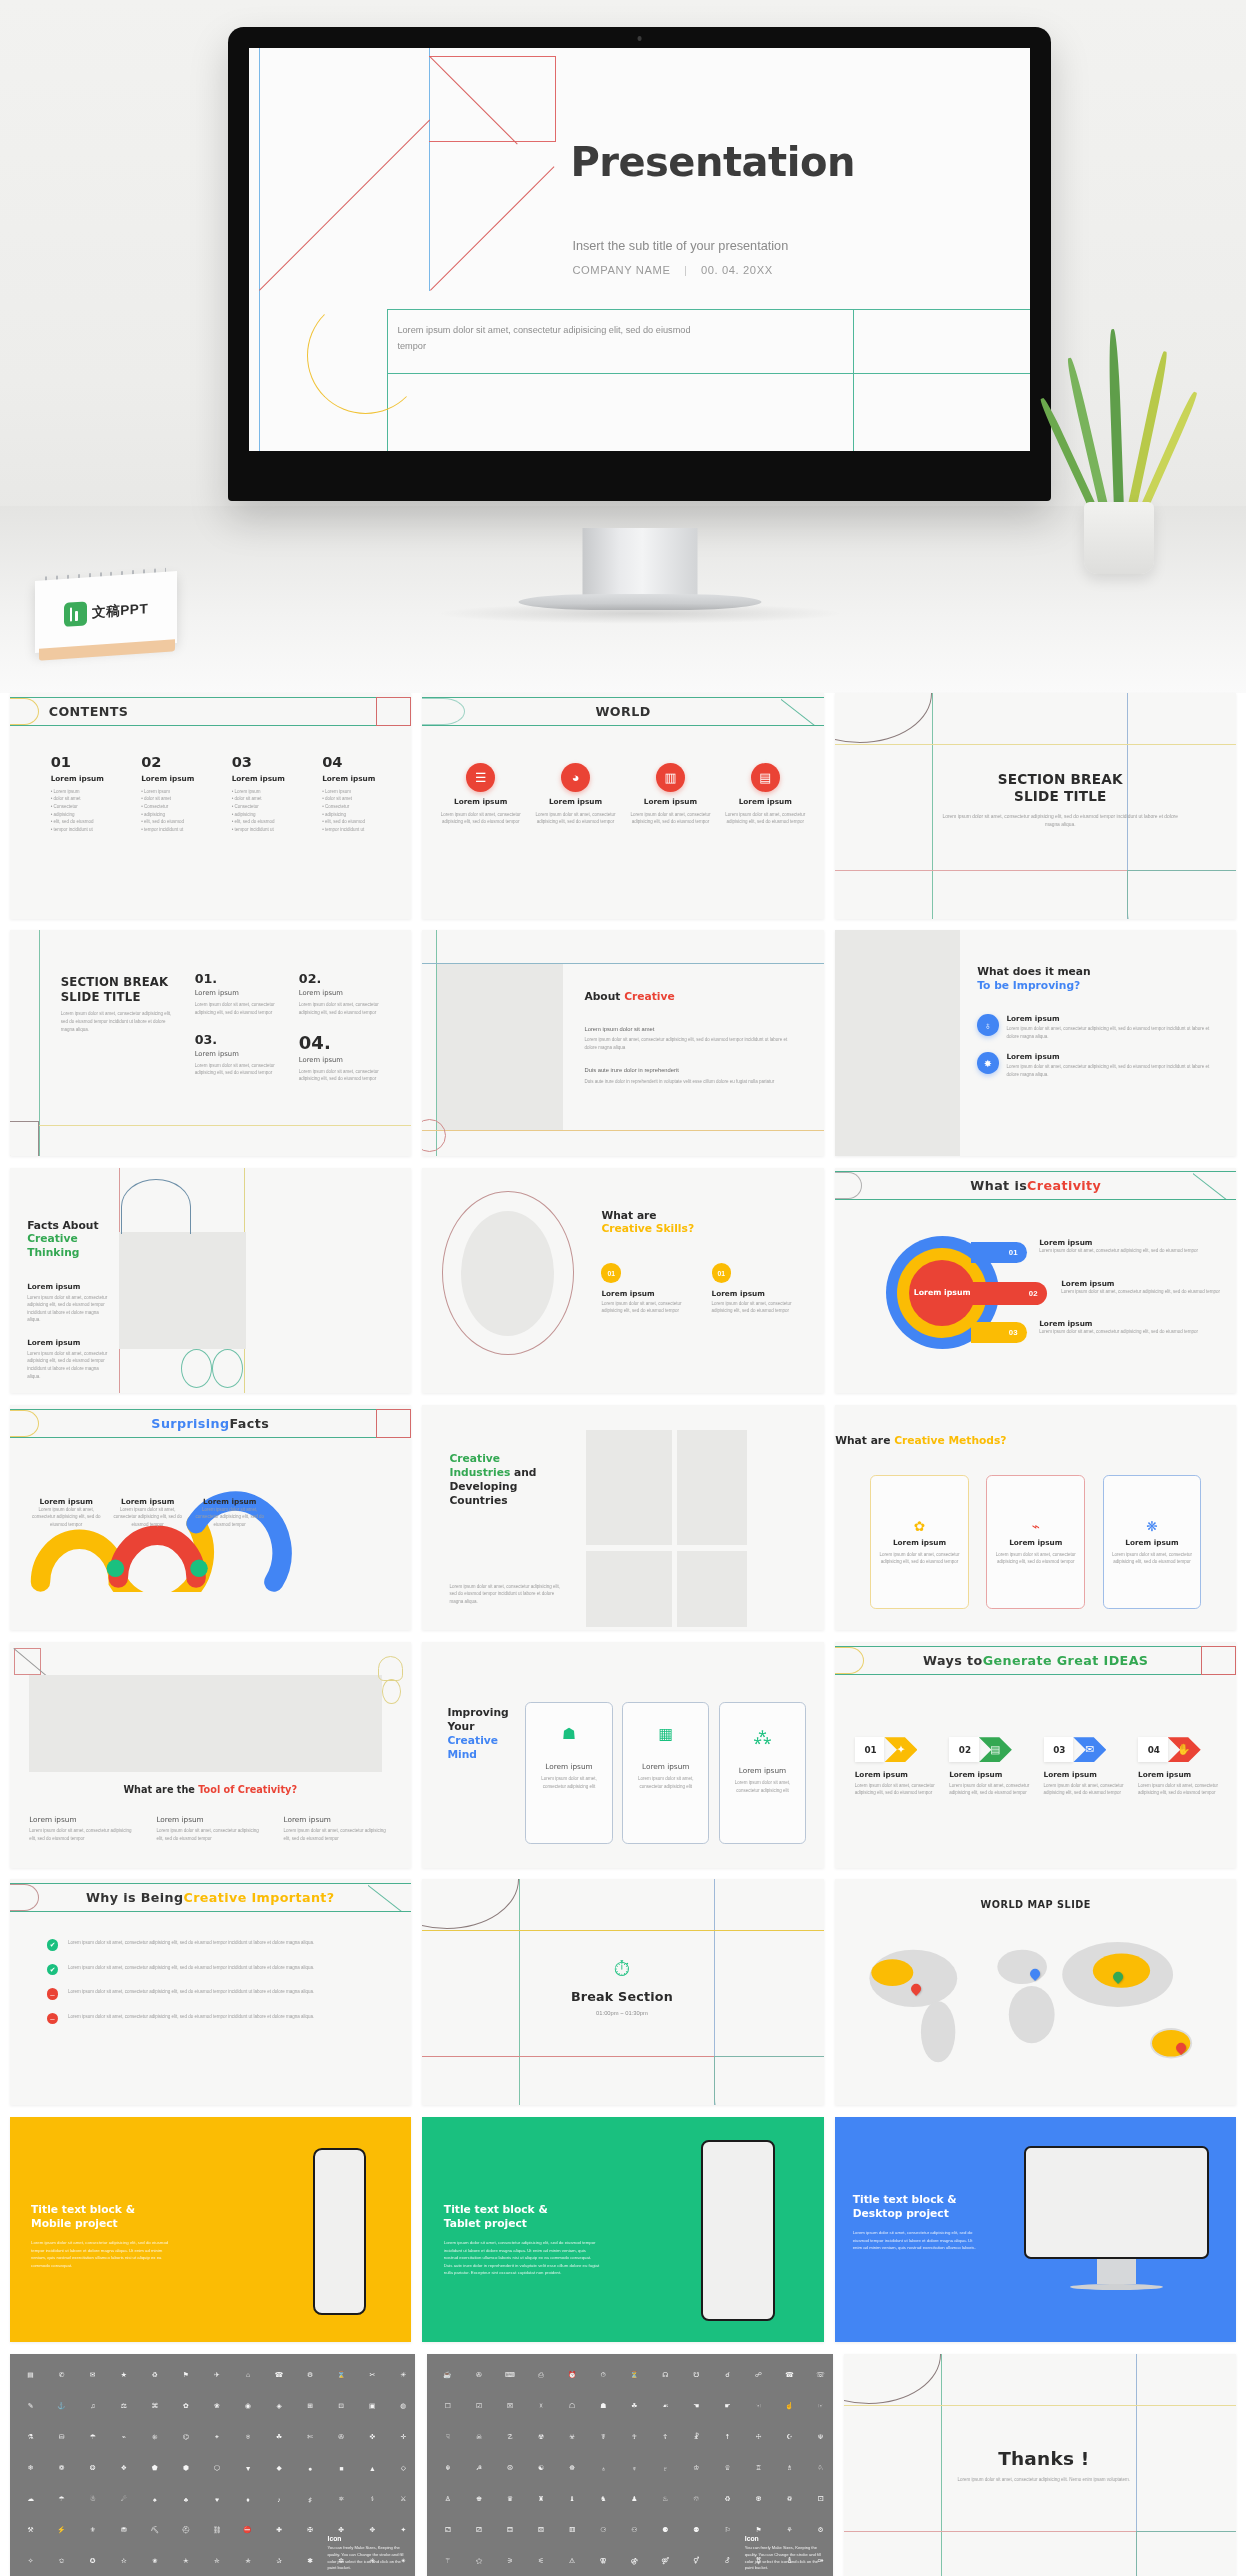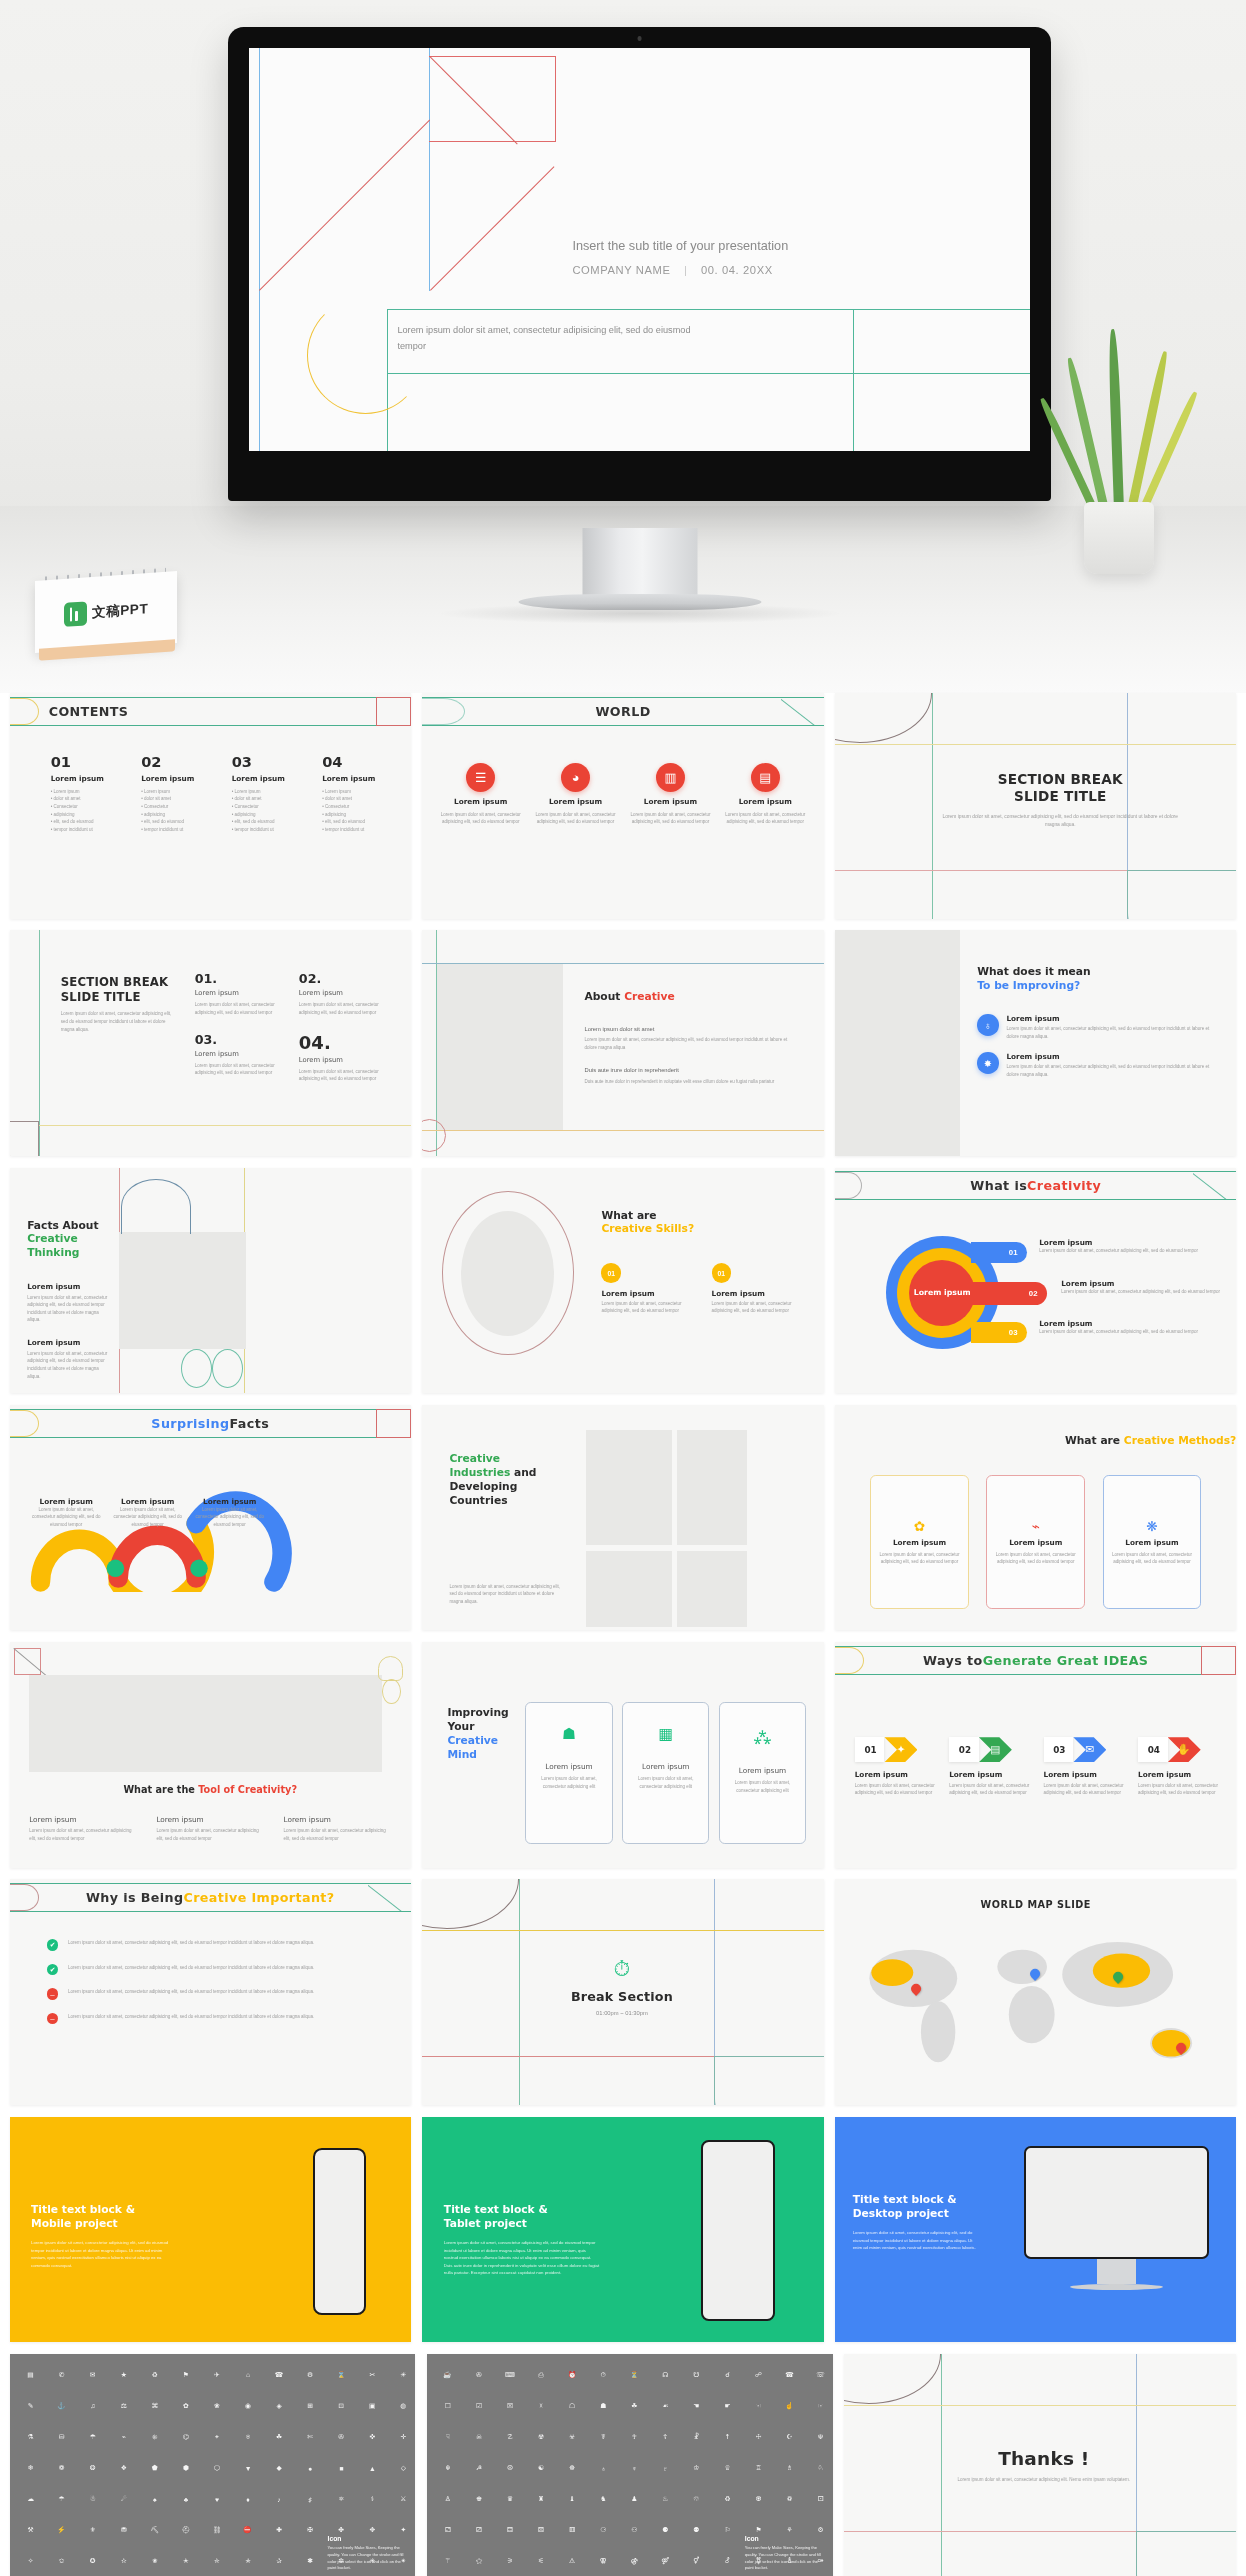--- a/index.html
+++ b/index.html
@@ -165,20 +165,21 @@
         <div class="cv-red cv-redbox"></div>
         <div class="cv-diag" style="left:9.7px;top:242px;width:241px;transform:rotate(-45deg);"></div>
         <div class="cv-diag" style="left:181px;top:7.8px;width:124px;transform:rotate(45deg);"></div>
         <div class="cv-diag" style="left:181px;top:242px;width:175px;transform:rotate(-45deg);"></div>
         <div class="cv-teal-h" style="left:138px;right:0;top:261px;"></div>
         <div class="cv-teal-h" style="left:138px;right:0;top:325px;"></div>
         <div class="cv-teal-v" style="left:138px;top:261px;bottom:0;"></div>
         <div class="cv-teal-v" style="left:604px;top:261px;bottom:0;"></div>
         <div class="cv-arc" style="left:58px;top:249px;width:117px;height:117px;"></div>
         <div class="cv-title">
+          <div>Presentation</div>
         </div>
         <div class="cv-sub">Insert the sub title of your presentation</div>
         <div class="cv-meta">
           <span>COMPANY NAME</span>
           <span class="sep">|</span>
           <span>00. 04. 20XX</span>
         </div>
         <div class="cv-body">Lorem ipsum dolor sit amet, consectetur adipisicing elit, sed do eiusmod tempor</div>
       </div>
       <div class="mon-chin"></div>
@@ -537,21 +538,21 @@
         </div>
       </div>
       <div class="lorem-p" style="position:absolute;left:27px;bottom:25px;width:115px">Lorem ipsum dolor sit amet, consectetur adipisicing elit, sed do eiusmod tempor incididunt ut labore et dolore magna aliqua.</div>
       <div class="ph" style="position:absolute;left:164px;top:25px;width:86px;height:115px"></div>
       <div class="ph" style="position:absolute;left:255px;top:25px;width:70px;height:115px"></div>
       <div class="ph" style="position:absolute;left:164px;top:146px;width:86px;height:76px"></div>
       <div class="ph" style="position:absolute;left:255px;top:146px;width:70px;height:76px"></div>
     </div>
 
     <div class="slide">
-      <div class="slide-title" style="position:absolute;left:0;right:0;top:29px;text-align:right">
+      <div class="slide-title" style="position:absolute;left:0;right:0;top:29px;text-align:left">
         <span>What are </span><span class="accY">Creative Methods?</span>
       </div>
       <div style="position:absolute;left:35px;right:35px;top:70px;bottom:21.4px;display:flex;gap:17.5px">
         <div class="card" style="flex:1;border-color:#f0da96">
           <div style="font-size:13.6px;color:#fbbc04"><span>✿</span></div>
           <div class="lorem-h">Lorem ipsum</div>
           <div class="lorem-p">Lorem ipsum dolor sit amet, consectetur adipisicing elit, sed do eiusmod tempor</div>
         </div>
         <div class="card" style="flex:1;border-color:#e8a5a5">
           <div style="font-size:13.6px;color:#ea4335"><span>⌁</span></div>

